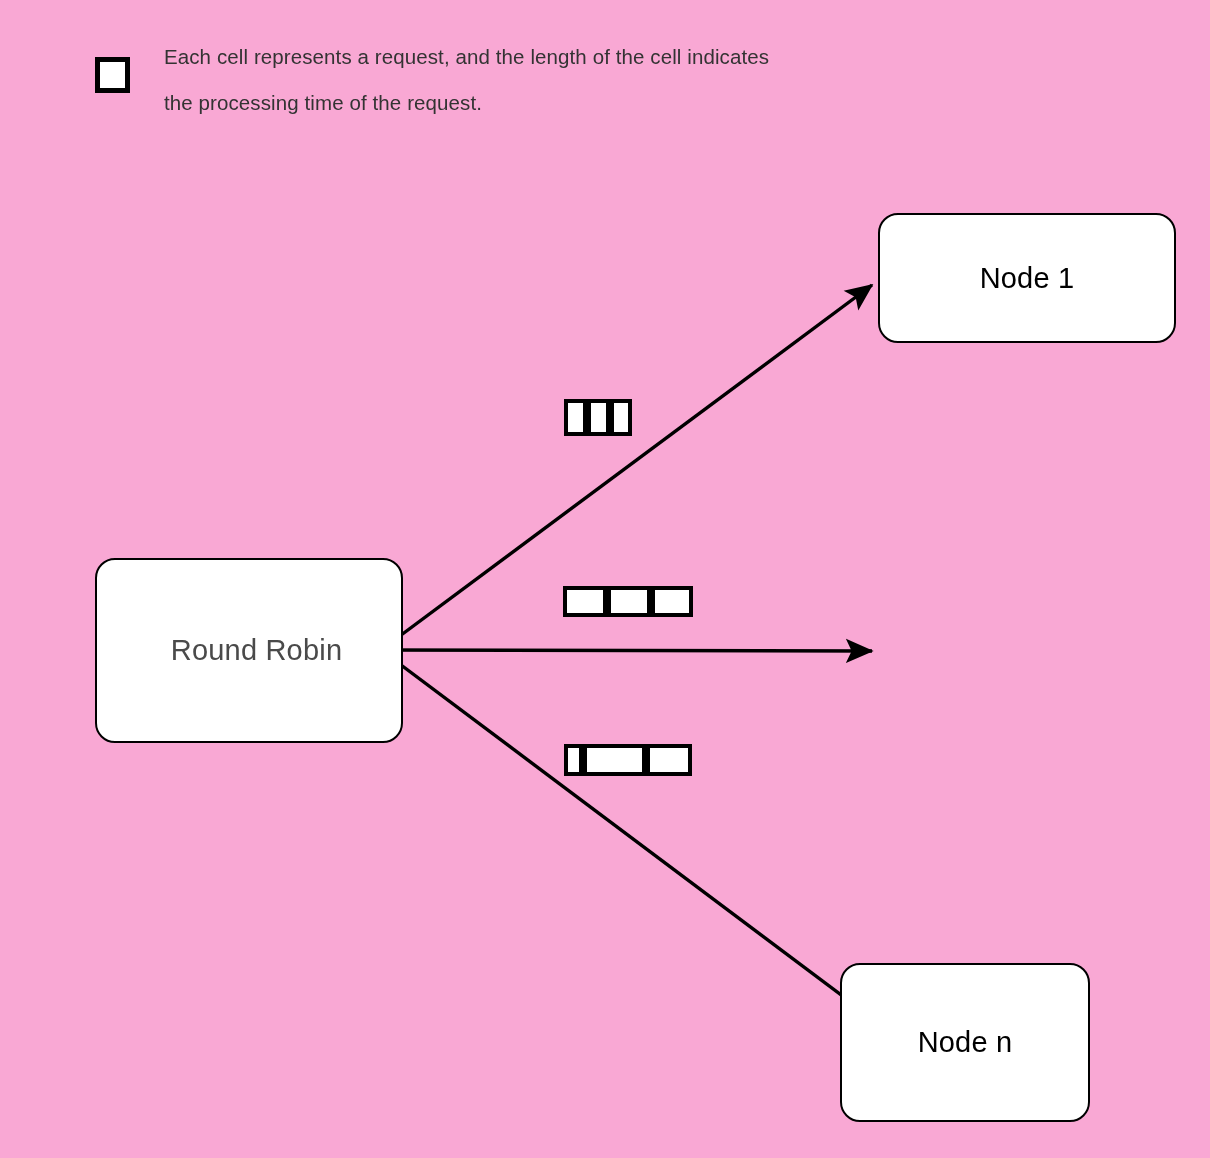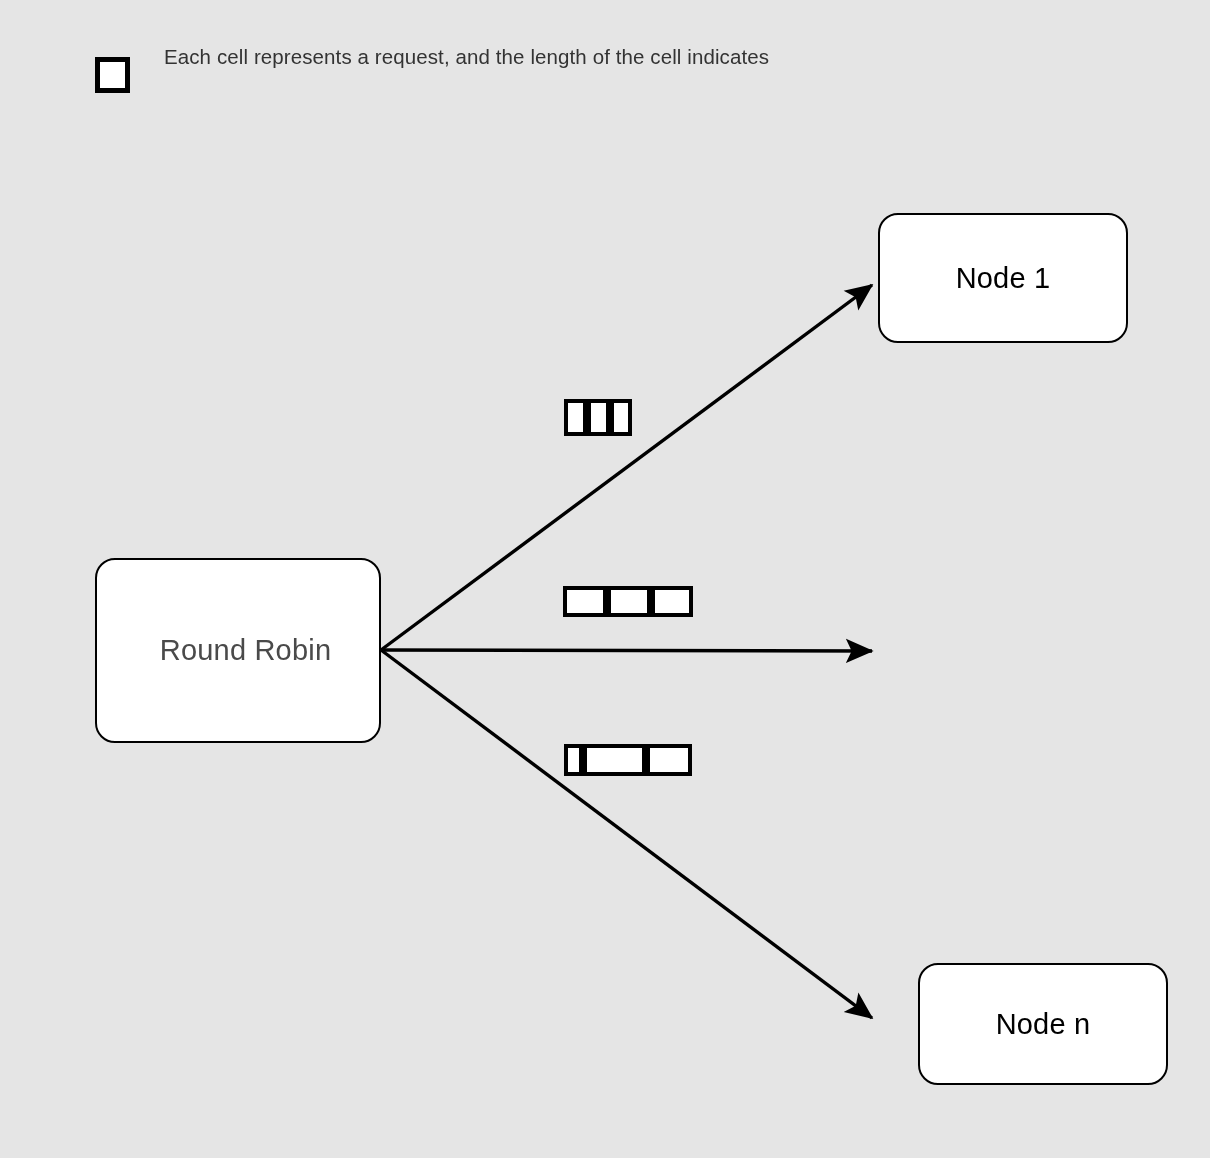--- a/index.html
+++ b/index.html
@@ -7,21 +7,21 @@
     padding: 0;
     background: #ffffff;
   }
   body {
     font-family: "Liberation Sans", sans-serif;
   }
   #canvas {
     position: relative;
     width: 1210px;
     height: 1158px;
-    background: #e5e5e5;
+    background: #f9a8d4;
     overflow: hidden;
   }
 
   
   #legend-row {
     position: absolute;
     left: 88px;
     top: 34px;
     width: 900px;
     height: 90px;
@@ -73,43 +73,44 @@
   .node-label {
     font-size: 29px;
     color: #000000;
     line-height: 1.32;
     letter-spacing: 0.2px;
   }
 
   #source-box {
     left: 95px;
     top: 558px;
-    width: 286px;
+    width: 308px;
     height: 185px;
     padding-left: 15px;
   }
   #source-box .node-label {
     color: #4a4a4a;
     font-size: 29px;
   }
   .src-line { display: block; white-space: nowrap; }
 
-  #node-box-1 { left: 878px; top: 213px;  width: 250px; height: 130px; }
+  #node-box-1 { left: 878px; top: 213px;  width: 298px; height: 130px; }
   #node-box-2 { left: 878px; top: 588px;  width: 250px; height: 125px; }
-  #node-box-3 { left: 918px; top: 963px;  width: 250px; height: 122px; }
+  #node-box-3 { left: 840px; top: 963px;  width: 250px; height: 159px; }
 </style>
 </head>
 <body>
 
 <div id="canvas">
 
   <div id="legend-row">
     <div id="legend-swatch"></div>
     <div id="legend-caption">
       <span class="caption-line">Each cell represents a request, and the length of the cell indicates</span>
+      <span class="caption-line">the processing time of the request.</span>
     </div>
   </div>
 
   <svg id="wire-layer" viewBox="0 0 1210 1158" xmlns="http://www.w3.org/2000/svg">
     <defs>
       <marker id="arrowhead" viewBox="0 0 10 10" refX="9.4" refY="5" markerWidth="8.2" markerHeight="8.2" orient="auto-start-reverse">
         <path d="M 0 0.6 L 10 5 L 0 9.4 L 2.1 5 Z" fill="#000000"></path>
       </marker>
     </defs>
 

